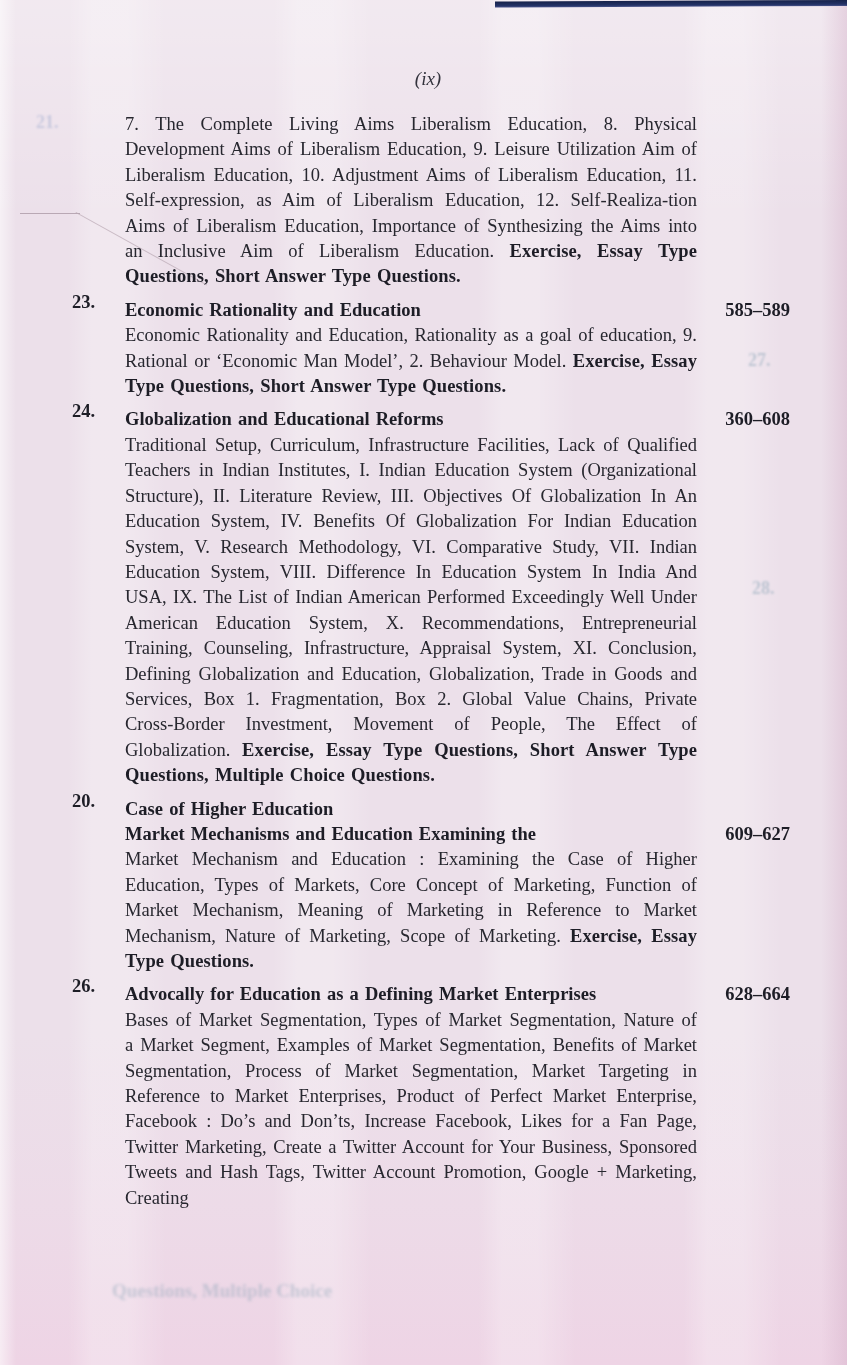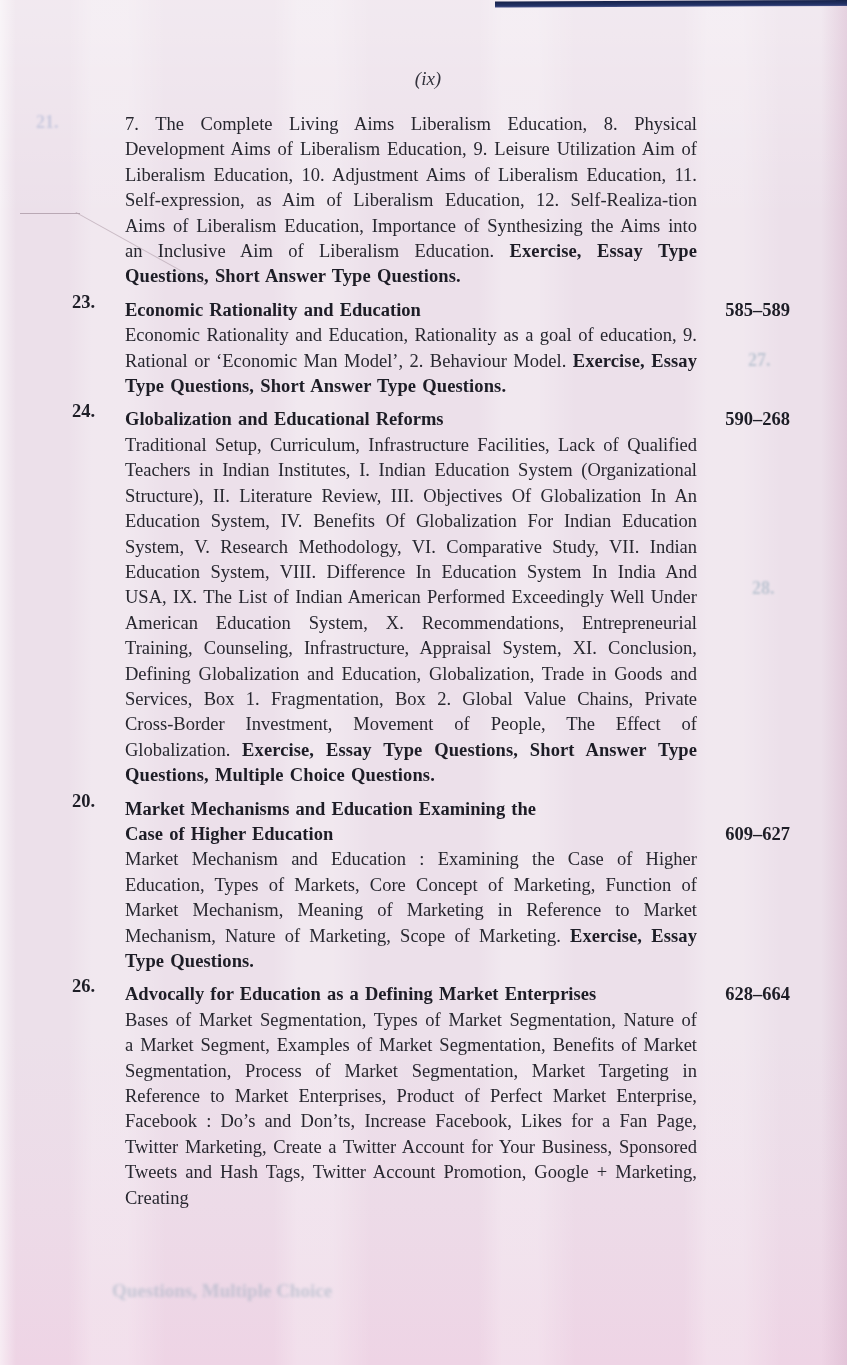--- a/index.html
+++ b/index.html
@@ -93,31 +93,31 @@
       <p class="para"><span>Economic Rationality and Education, Rationality as a goal of education, 9. Rational or ‘Economic Man Model’, 2. Behaviour Model. </span><b>Exercise, Essay Type Questions, Short Answer Type Questions.</b></p>
     </div>
 
     <div class="entry">
       <div class="entry-head">
         <div class="entry-num">24.</div>
         <div class="entry-title">
             <span>Globalization and Educational Reforms</span>
             <span></span>
           </div>
-        <div class="entry-pages">590–268</div>
+        <div class="entry-pages">360–608</div>
       </div>
       <p class="para"><span>Traditional Setup, Curriculum, Infrastructure Facilities, Lack of Qualified Teachers in Indian Institutes, I. Indian Education System (Organizational Structure), II. Literature Review, III. Objectives Of Globalization In An Education System, IV. Benefits Of Globalization For Indian Education System, V. Research Methodology, VI. Comparative Study, VII. Indian Education System, VIII. Difference In Education System In India And USA, IX. The List of Indian American Performed Exceedingly Well Under American Education System, X. Recommendations, Entrepreneurial Training, Counseling, Infrastructure, Appraisal System, XI. Conclusion, Defining Globalization and Education, Globalization, Trade in Goods and Services, Box 1. Fragmentation, Box 2. Global Value Chains, Private Cross-Border Investment, Movement of People, The Effect of Globalization. </span><b>Exercise, Essay Type Questions, Short Answer Type Questions, Multiple Choice Questions.</b></p>
     </div>
 
     <div class="entry">
       <div class="entry-head">
         <div class="entry-num">20.</div>
         <div class="entry-title">
+            <span>Case of Higher Education</span>
             <span>Market Mechanisms and Education Examining the</span>
-            <span>Case of Higher Education</span>
           </div>
         <div class="entry-pages">609–627</div>
       </div>
       <p class="para"><span>Market Mechanism and Education : Examining the Case of Higher Education, Types of Markets, Core Concept of Marketing, Function of Market Mechanism, Meaning of Marketing in Reference to Market Mechanism, Nature of Marketing, Scope of Marketing. </span><b>Exercise, Essay Type Questions.</b></p>
     </div>
 
     <div class="entry">
       <div class="entry-head">
         <div class="entry-num">26.</div>
         <div class="entry-title">

